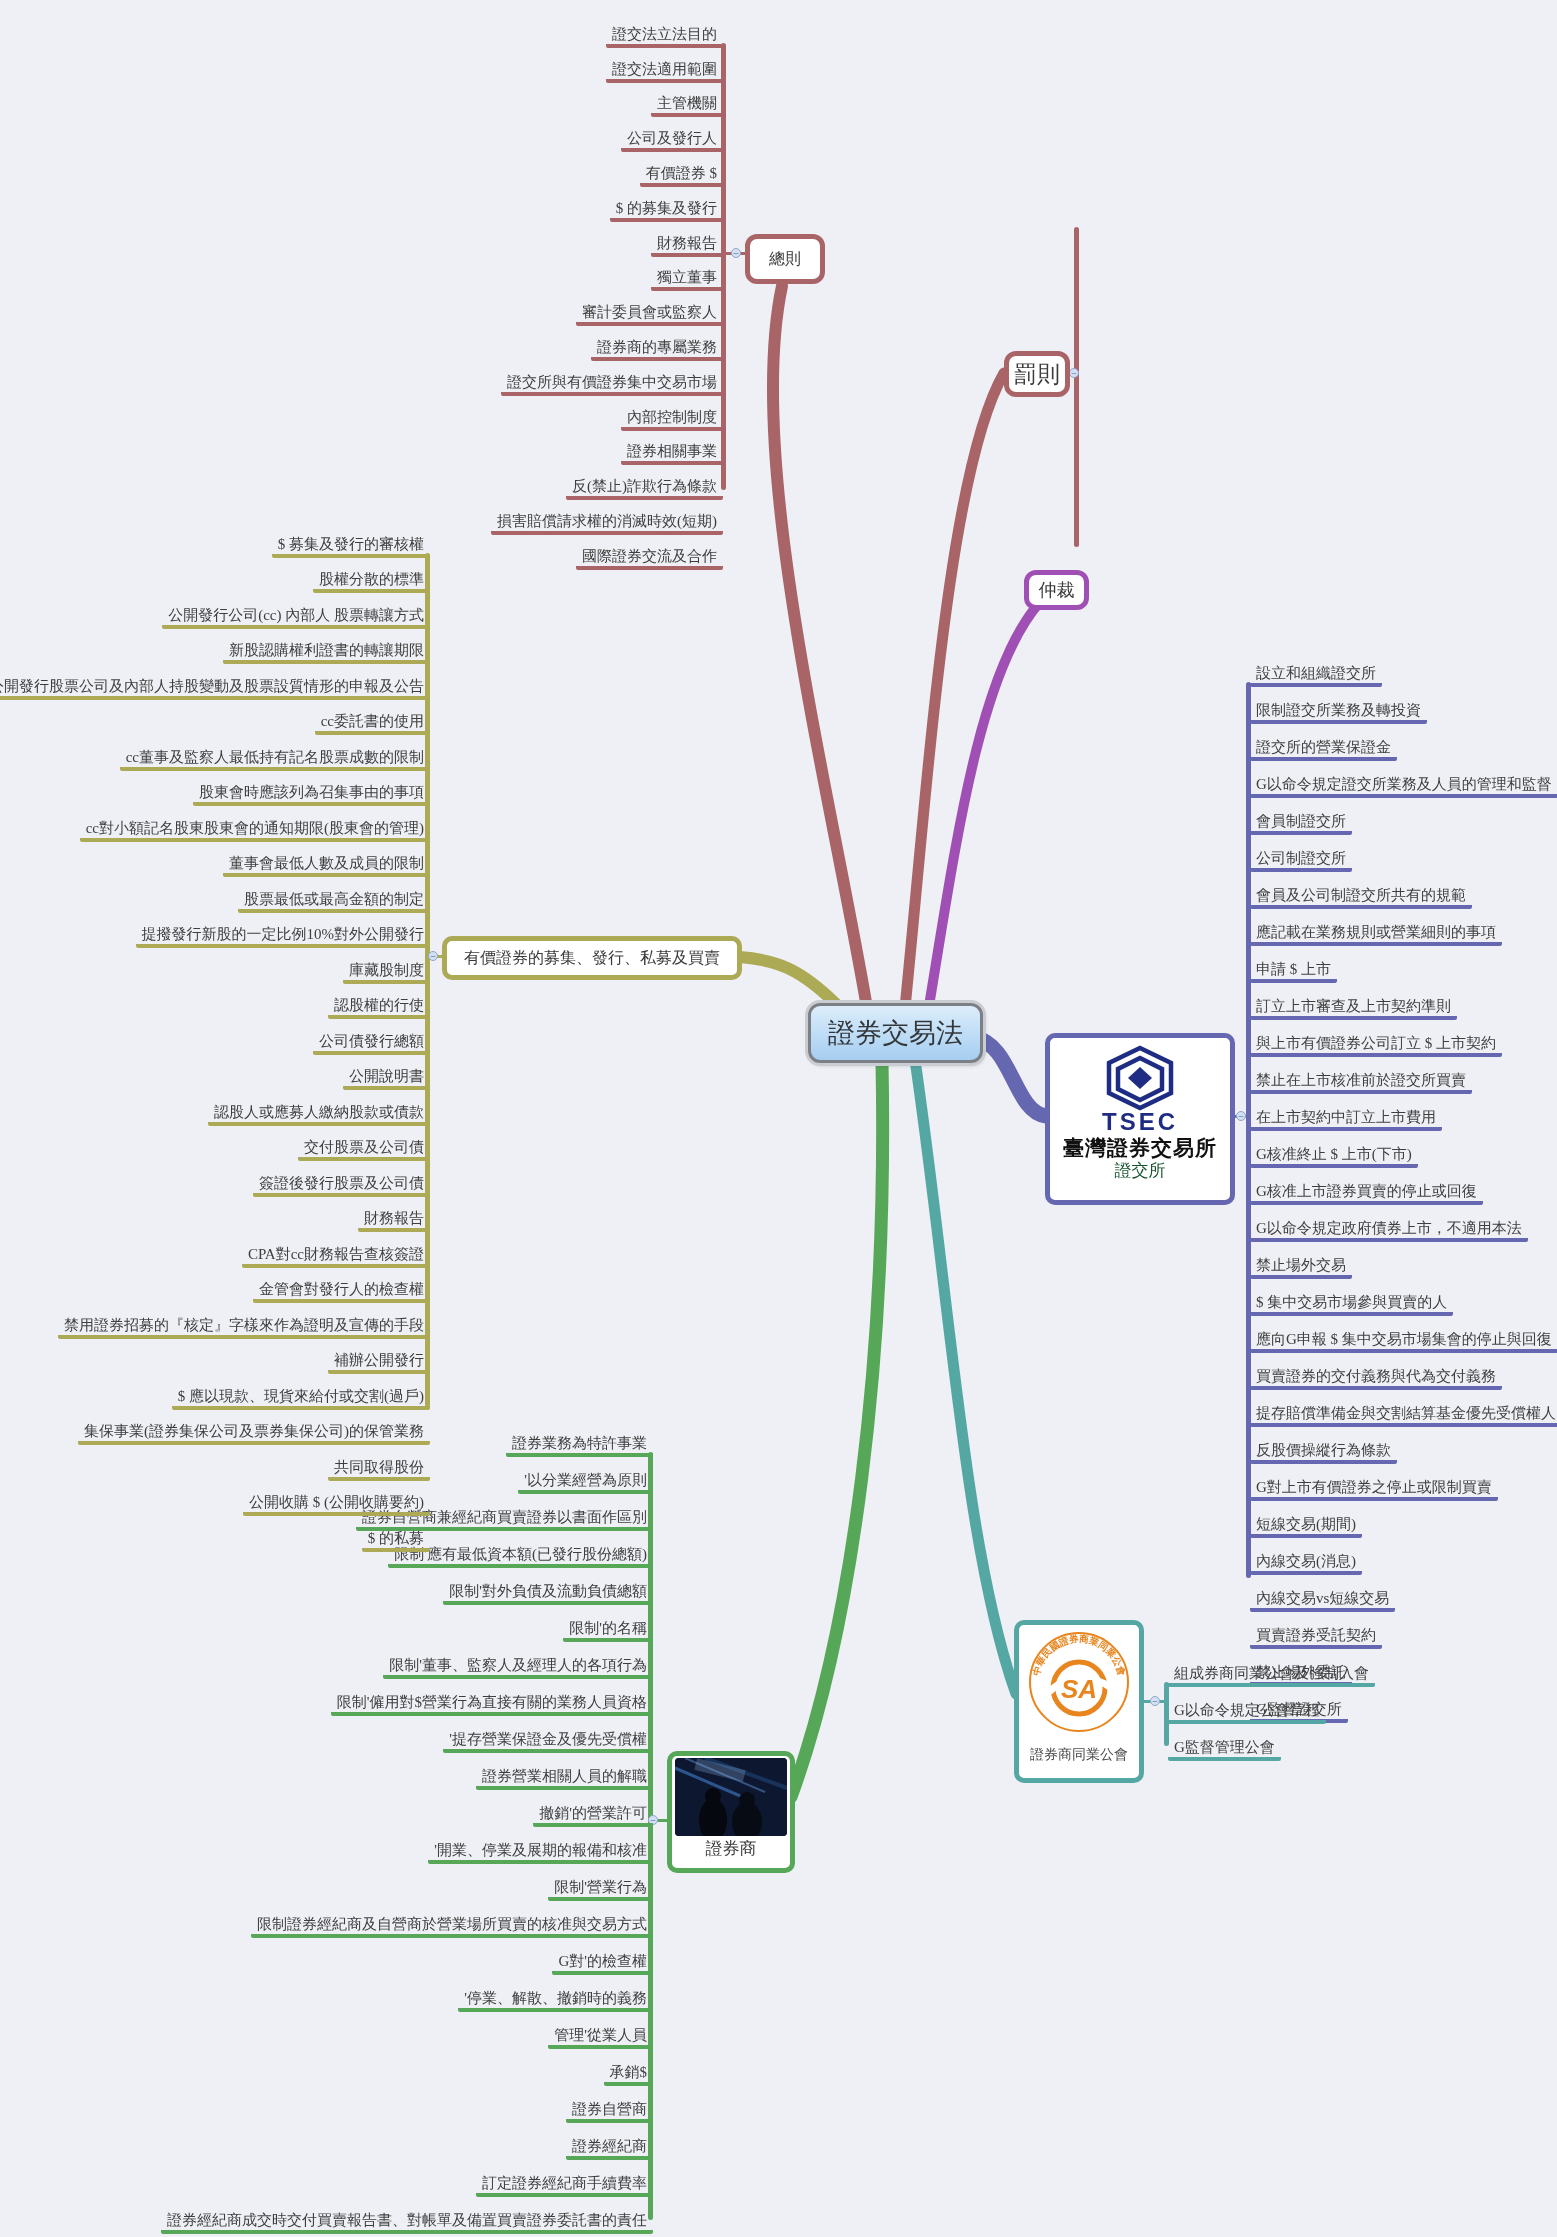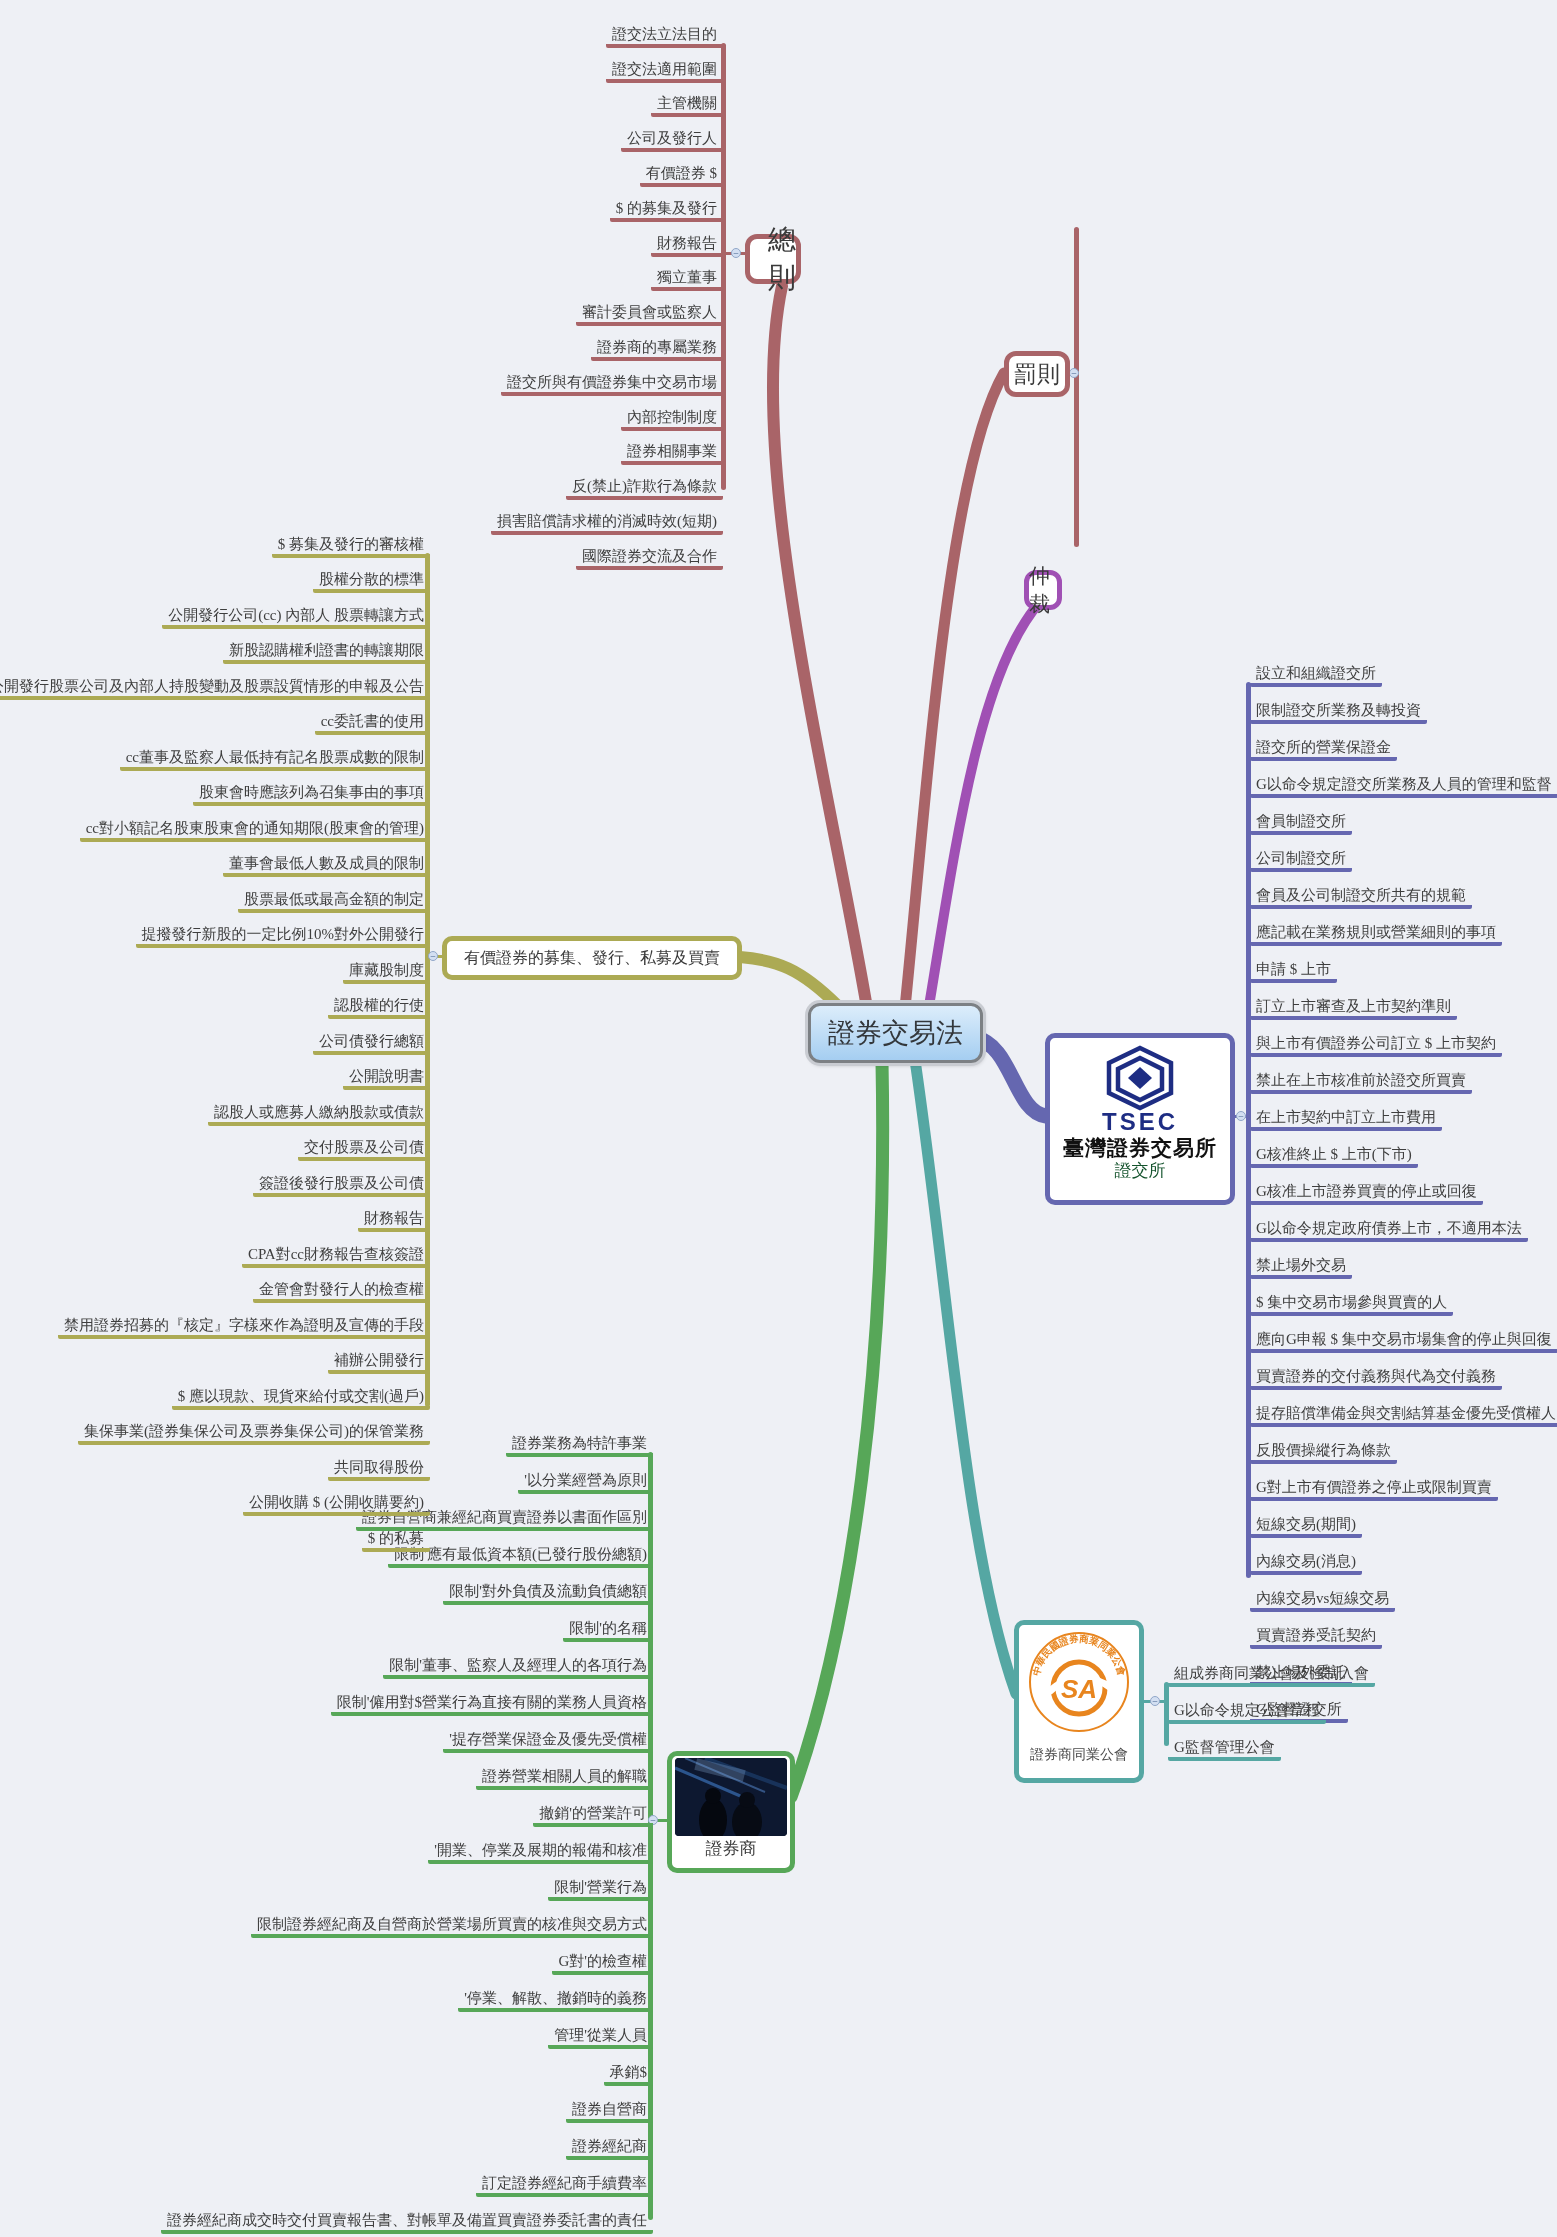--- a/index.html
+++ b/index.html
@@ -42,23 +42,23 @@
     color:#3a3a3a;box-sizing:border-box;
   }
   #center-node{
     position:absolute;left:808px;top:1003px;width:175px;height:60px;
     background:linear-gradient(#dcedfb,#a5cef1);
     border:3px solid #7c8084;border-radius:12px;
     box-shadow:0 0 0 3px #c9ccd2, 1px 2px 4px rgba(0,0,0,.25);
     display:flex;align-items:center;justify-content:center;
     font-size:27px;color:#33373b;box-sizing:border-box;
   }
-  #node-general{left:745px;top:234px;width:56px;height:50px;border-color:#a96468;font-size:28px;text-align:right;}
+  #node-general{left:745px;top:234px;width:80px;height:50px;border-color:#a96468;font-size:16px;}
   #node-penalty{left:1004px;top:351px;width:66px;height:46px;border-color:#a96468;font-size:23px;}
-  #node-arbitration{left:1024px;top:570px;width:38px;height:40px;border-color:#a050b4;font-size:21px;}
+  #node-arbitration{left:1024px;top:570px;width:65px;height:40px;border-color:#a050b4;font-size:18px;}
   #node-securities{left:442px;top:936px;width:300px;height:44px;border-color:#acaa54;font-size:16px;border-radius:10px;}
 
   #node-exchange{
     left:1045px;top:1033px;width:190px;height:172px;border-color:#6567b0;border-radius:10px;
     flex-direction:column;justify-content:flex-start;padding:6px 2px 2px;
   }
   #node-exchange .tsec-cn{font-size:21px;font-weight:bold;color:#111;letter-spacing:1px;line-height:24px;}
   #node-exchange .tsec-cap{font-size:17px;color:#14532d;line-height:22px;}
 
   #node-association{

